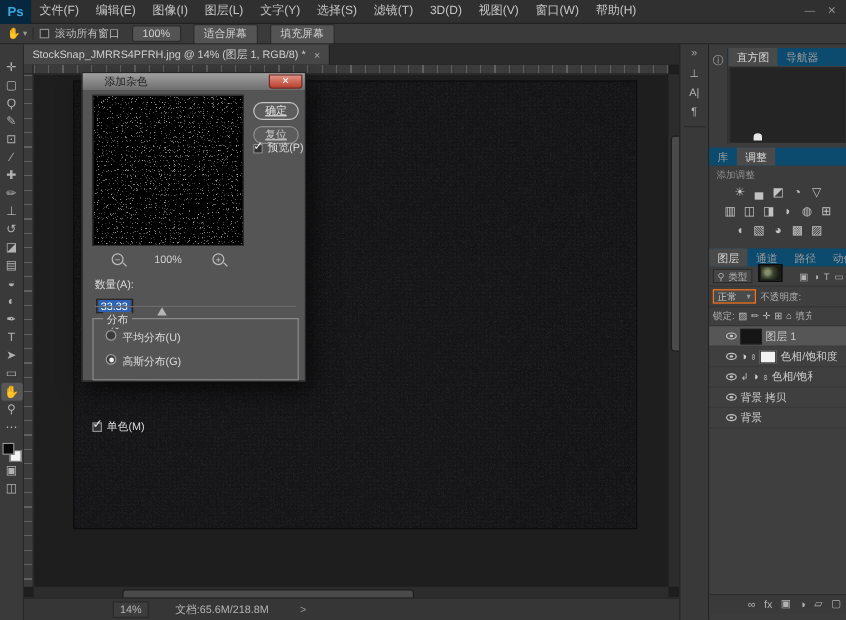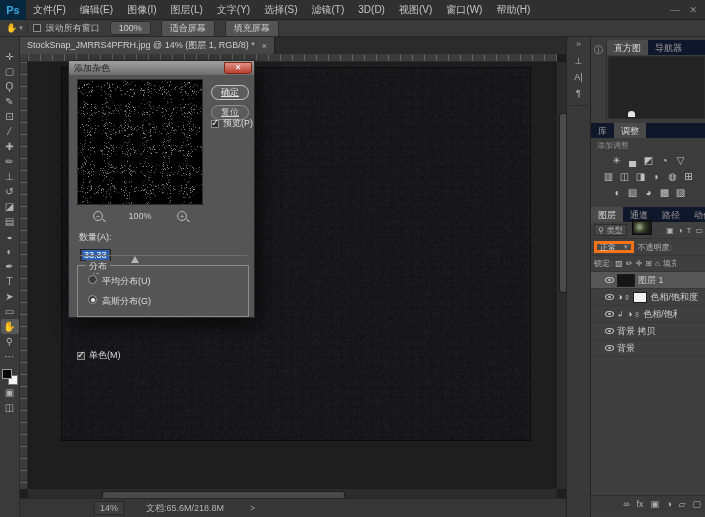--- a/index.html
+++ b/index.html
@@ -49,21 +49,21 @@
   .hscroll .thumb { position:absolute; top:2px; bottom:2px; left:14%; width:46%; background:#4a4a4a; border-radius:3px; }
 
   
   .statusbar { position:absolute; left:20px; top:498px; width:546px; height:19px; background:#363636; border-top:1px solid #282828; display:flex; align-items:center; font-size:9px; color:#b5b5b5; }
   .zoom-field { margin-left:74px; padding:1px 5px; border:1px solid #2a2a2a; background:#3d3d3d; }
   .doc-info { margin-left:22px; }
   .status-arrow { margin-left:26px; color:#9d9d9d; }
 
   
   .dialog { position:absolute; left:68px; top:60px; width:187px; height:258px; background:#555555; border:1px solid #262626; box-shadow:4px 8px 18px rgba(0,0,0,.65); z-index:10; }
-  .dlg-title { height:14px; background:linear-gradient(#a0a0a0,#6e6e6e); display:flex; align-items:center; padding-left:5px; font-size:9px; color:#1d1d1d; }
+  .dlg-title { height:14px; background:linear-gradient(#a0a0a0,#6e6e6e); display:flex; align-items:center; padding-left:18px; font-size:9px; color:#1d1d1d; }
   .dlg-close { margin-left:auto; margin-right:2px; margin-top:-1px; width:28px; height:12px; background:linear-gradient(#e09183,#bb3f2e); border:1px solid #7c271c; border-radius:0 0 3px 3px; color:#fff; font-size:8px; display:flex; align-items:center; justify-content:center; }
   .dlg-preview { position:absolute; left:8px; top:18px; width:126px; height:126px; background:#060606; border:1px solid #2e2e2e; overflow:hidden; }
   .dlg-btn { position:absolute; left:142px; width:38px; height:15px; border:1px solid #c4c4c4; border-radius:8px; background:#5c5c5c; color:#e4e4e4; font-size:9px; display:flex; align-items:center; justify-content:center;text-decoration:underline; }
   .dlg-btn.reset { border-color:#8f8f8f; color:#cfcfcf; }
   .dlg-check { position:absolute; display:flex; align-items:center; gap:4px; font-size:9px; color:#dcdcdc; }
   .zoom-row { position:absolute; left:8px; top:150px; width:126px; display:flex; align-items:center; justify-content:space-between; padding:0 16px; font-size:9px; color:#cfcfcf; }
   .mag { position:relative; width:10px; height:10px; border:1px solid #bdbdbd; border-radius:50%; display:flex; align-items:center; justify-content:center; font-size:8px; color:#bdbdbd; }
   .mag::after { content:""; position:absolute; width:4px; height:1px; background:#bdbdbd; right:-4px; bottom:-1px; transform:rotate(45deg); }
   .amount-row { position:absolute; left:10px; top:170px; display:flex; align-items:center; gap:5px; font-size:9px; color:#dcdcdc;flex-direction:column; }
   .amount-field { background:#404040; border:1px solid #262626; padding:0 1px; height:12px; display:flex; align-items:center; }
@@ -78,40 +78,40 @@
   .radio.sel::after { content:""; position:absolute; left:2px; top:2px; width:4px; height:4px; border-radius:50%; background:#f0f0f0; }
 
   
   .rstrip { position:absolute; left:566px; top:37px; width:24px; height:480px; background:#393939; border-left:1px solid #242424; display:flex; flex-direction:column; align-items:center; padding-top:2px; }
   .rstrip .expand { font-size:9px; color:#a5a5a5; margin-bottom:4px; }
   .strip-icon { width:20px; height:16px; display:flex; align-items:center; justify-content:center; font-size:9px; color:#b5b5b5; }
   .strip-div { width:18px; height:1px; background:#2b2b2b; margin-top:4px; }
 
   
   .rpanels { position:absolute; left:590px; top:37px; width:115px; height:480px; background:#3c3c3c; border-left:1px solid #242424; }
-  .ptabs { display:flex; background:#0f172a; height:15px; }
+  .ptabs { display:flex; background:#0c4a6e; height:15px; }
   .ptab { padding:2px 7px; font-size:9px; color:#9c9c9c; white-space:nowrap; }
   .ptab.active { background:#4a4a4a; color:#dadada; }
   .hist-wrap { position:absolute; left:0; top:3px; width:115px; height:80px; display:flex; }
   .icon-col { width:16px; background:#3c3c3c; border-right:1px solid #2e2e2e; text-align:center; padding-top:4px; font-size:9px; color:#a8a8a8; }
   .hist-panel { flex:1; display:flex; flex-direction:column; }
   .hist-body { flex:1; margin:1px; background:#242424; border:1px solid #2b2b2b; position:relative; }
   .hist-spike { position:absolute; bottom:1px; left:20%; width:7px; height:6px; background:#e6e6e6; border-radius:50% 50% 0 0; }
 
   .adj-wrap { position:absolute; left:0; top:86px; width:115px; height:82px; }
   .adj-label { font-size:8px; color:#8e8e8e; margin:2px 0 1px 6px; }
   .adj-row { display:flex; justify-content:center; gap:3px; height:16px; align-items:center; }
   .adj-icon { width:13px; height:13px; display:flex; align-items:center; justify-content:center; font-size:10px; color:#c2c2c2; }
 
   .layers-wrap { position:absolute; left:0; top:170px; width:115px; bottom:6px; background:#3f3f3f; }
   .lfilter { display:flex; align-items:center; height:17px; padding:0 3px; gap:3px; border-bottom:1px solid #353535; font-size:8px; color:#b0b0b0; }
   .lfilter .kind { display:flex; align-items:center; gap:3px; background:#464646; border:1px solid #2c2c2c; height:12px; padding:0 3px; font-size:8px; }
   .lf-icons { margin-left:auto; display:flex; gap:4px; font-size:8px; }
   .blend-row { display:flex; align-items:center; height:17px; padding:0 3px; gap:4px; border-bottom:1px solid #353535; font-size:8px; }
-  .select { background:#4a4a4a; border:3px solid #f97316; height:12px; display:flex; align-items:center; gap:8px; padding:0 3px; font-size:8px; color:#cfcfcf; }
+  .select { background:#4a4a4a; border:1px solid #f97316; height:12px; display:flex; align-items:center; gap:8px; padding:0 3px; font-size:8px; color:#cfcfcf; }
   .clip { overflow:hidden; white-space:nowrap; display:inline-block; color:#b0b0b0; }
   .lock-row { display:flex; align-items:center; height:16px; padding:0 3px; gap:3px; border-bottom:1px solid #353535; font-size:8px; color:#b0b0b0; }
   .lock-ic { font-size:8px; color:#bdbdbd; }
   .layer-row { display:flex; align-items:center; height:17px; gap:3px; padding-left:14px; border-bottom:1px solid #383838; font-size:9px; color:#cccccc; }
   .layer-row.selected { background:#565656; }
   .eye { width:9px; height:6px; border:1px solid #c4c4c4; border-radius:50%; position:relative; flex:0 0 auto; }
   .eye::after { content:""; position:absolute; left:2px; top:1px; width:3px; height:2px; border-radius:50%; background:#c4c4c4; }
   .thumb { width:18px; height:13px; border:1px solid #1d1d1d; flex:0 0 auto; }
   .thumb.noise { background:#151515; }
   .thumb.white { width:14px; height:11px; background:#f2f2f2; }

